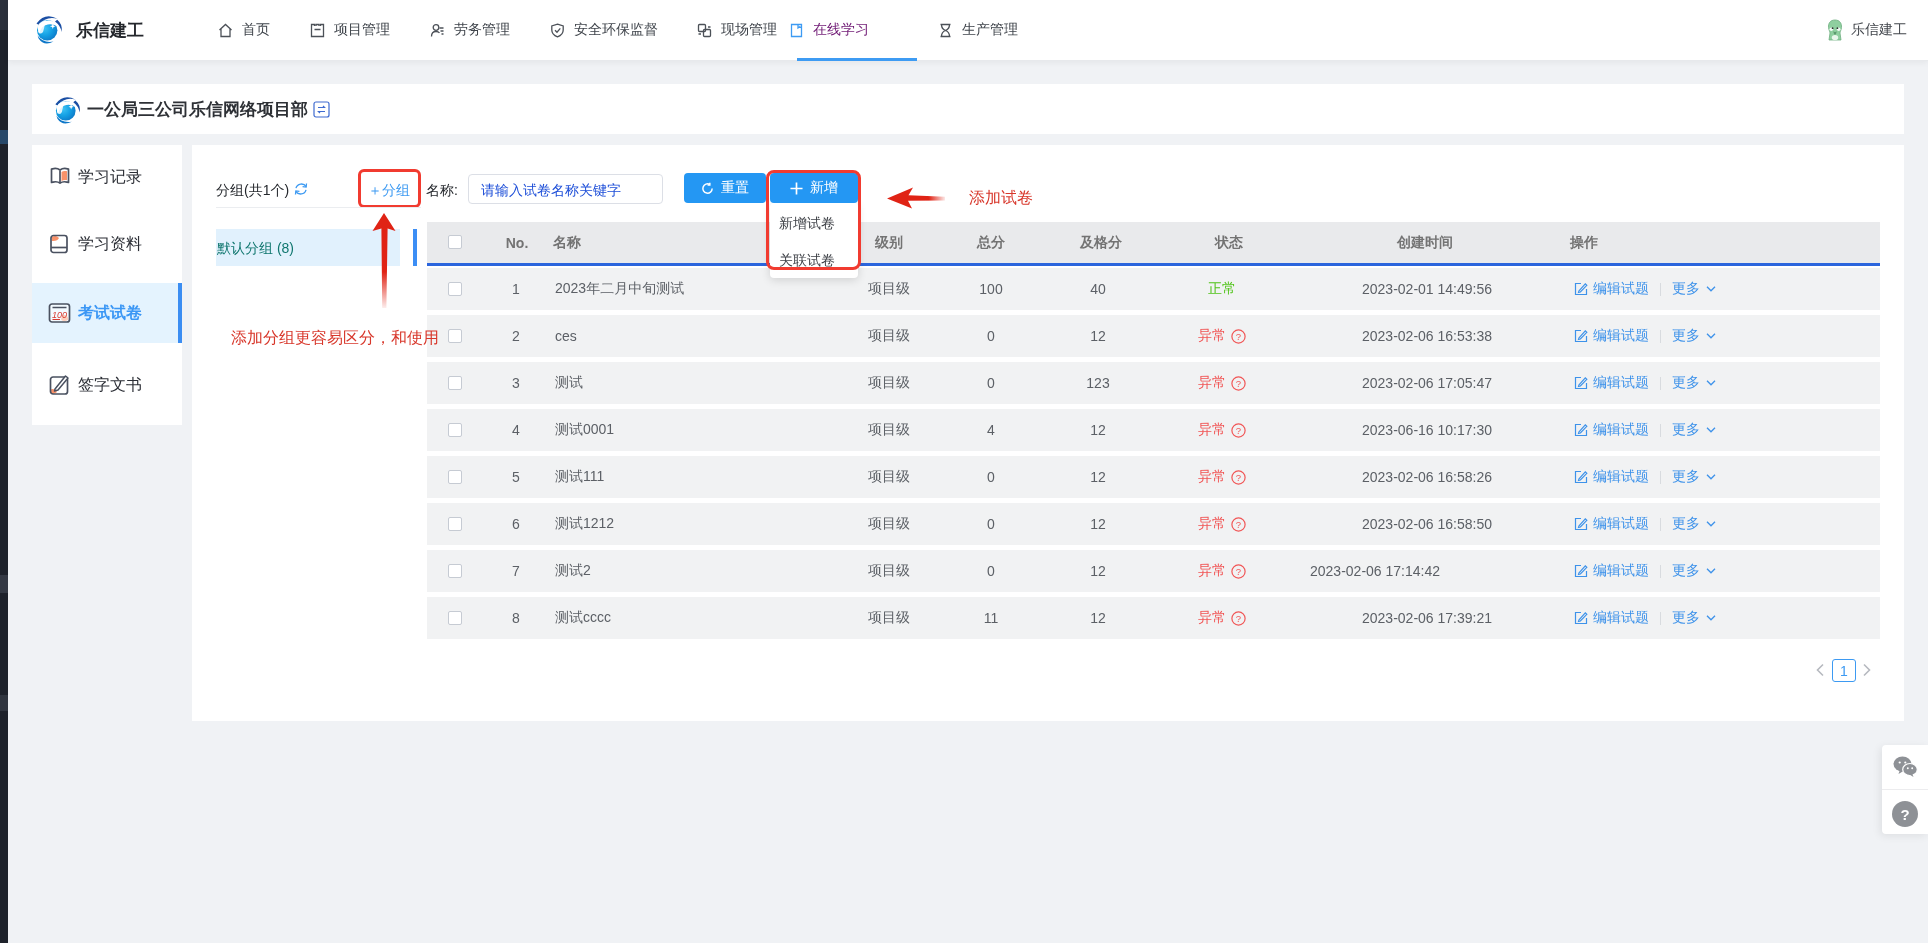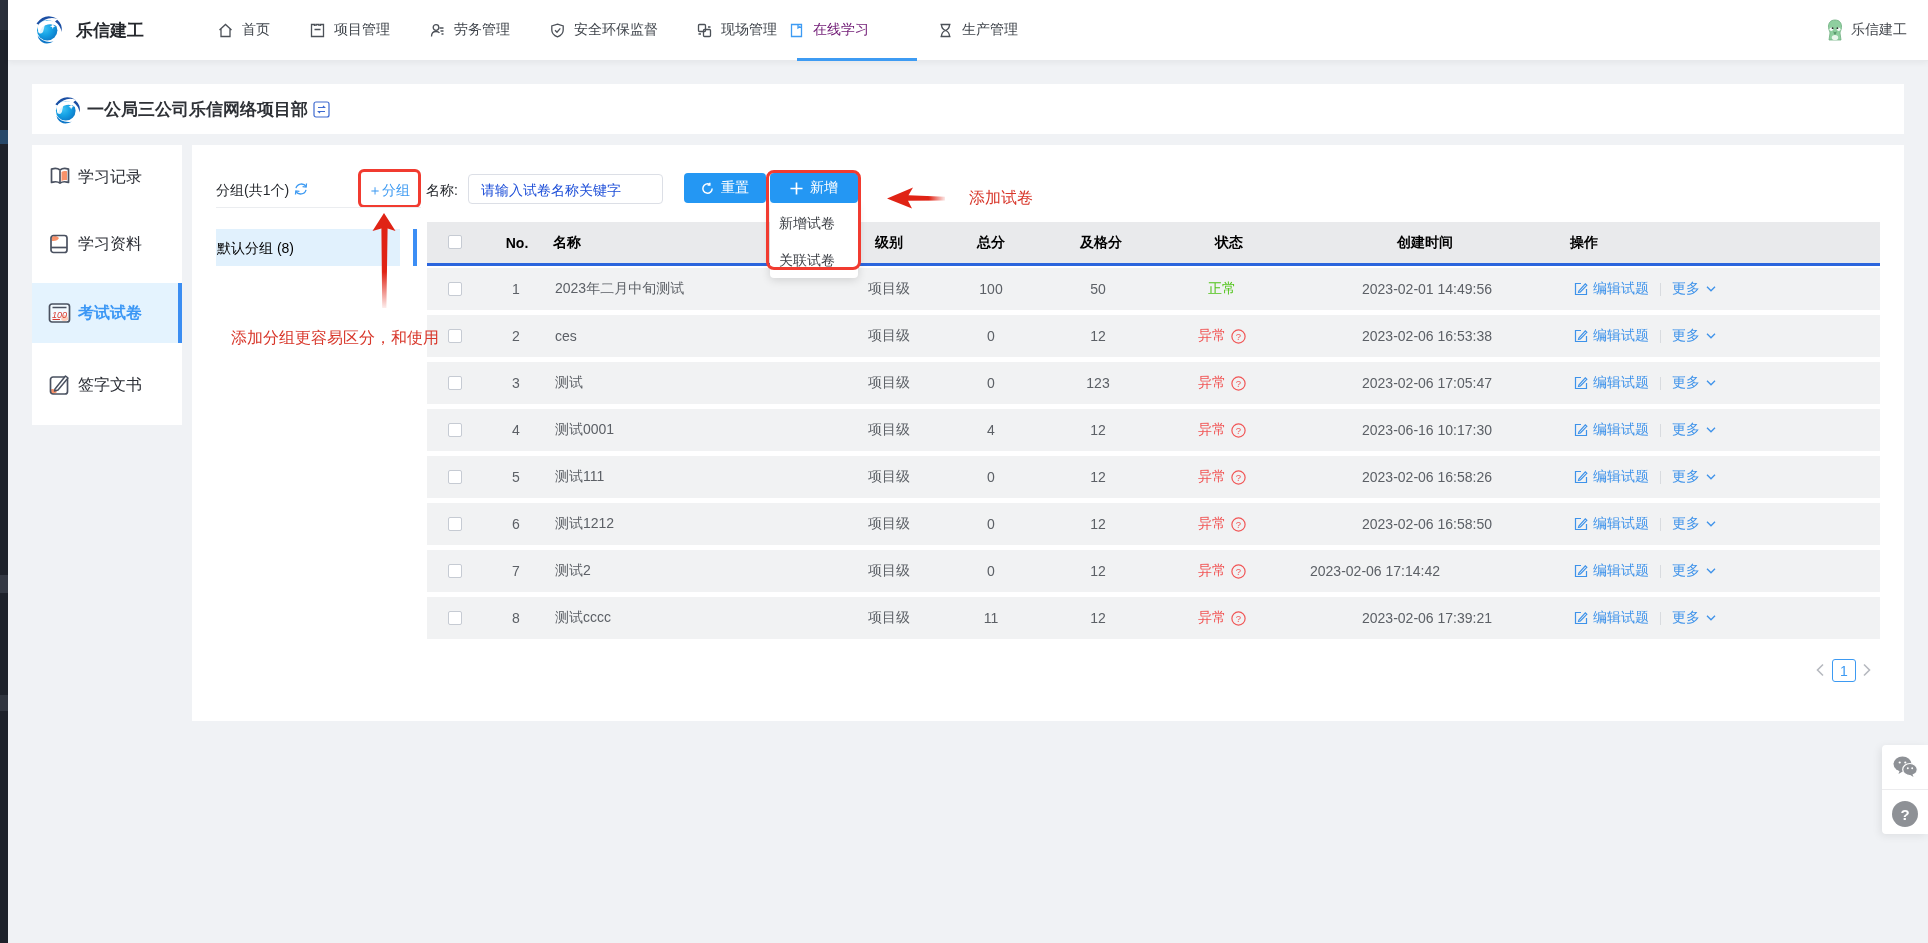--- a/index.html
+++ b/index.html
@@ -14,21 +14,21 @@
   .underline { left:797px; top:58px; width:120px; height:3px; background:#3d9bf3; }
   .hdrcard { left:32px; top:84px; width:1872px; height:50px; background:#fff; }
   .sidecard { left:32px; top:145px; width:150px; height:280px; background:#fff; }
   .maincard { left:192px; top:145px; width:1712px; height:576px; background:#fff; }
   .sideitem { left:32px; width:150px; height:70px; }
   .sideitem .txt { position:absolute; left:46px; top:50%; transform:translateY(-50%); font-size:16px; color:#2c2f36; }
   .sideitem svg { position:absolute; left:16px; top:50%; transform:translateY(-50%); }
   .gtxt { font-size:14px; }
   .blue { color:#3d9af2; }
   .btn { height:30px; border-radius:4px; background:#2497f3; color:#fff; display:flex; align-items:center; justify-content:center; font-size:14px; gap:7px; }
-    .hcell { position:absolute; top:0; height:41px; display:flex; align-items:center; font-weight:bold; font-size:14px; color:#000000;text-align:center; }
+    .hcell { position:absolute; top:0; height:41px; display:flex; align-items:center; font-weight:bold; font-size:14px; color:#737373;text-align:center; }
   .row { left:427px; width:1453px; height:42px; background:#f1f2f3; }
   .cell { position:absolute; top:0; height:42px; display:flex; align-items:center; font-size:14px; color:#5c6066; }
   .ctr { justify-content:center; }
   .cbx { width:14px; height:14px; background:#fff; border:1px solid #c6cbd3; border-radius:2px; }
   .redbox { border:3px solid #f13b30; border-radius:6px; }
   .redtxt { color:#d8372b; font-size:16px; }
   .droptxt { height:37px; display:flex; align-items:center; padding-left:9px; color:#3c3f45; font-size:14px; }
 </style>
 </head>
 <body>
@@ -207,21 +207,21 @@
         <stop offset="0" stop-color="#e02315"></stop>
         <stop offset=".72" stop-color="#e02315"></stop>
         <stop offset="1" stop-color="#e02315" stop-opacity=".1"></stop>
       </linearGradient>
     </defs>
     <path d="M2 13.5 L28 2.5 L23.5 10.2 L60 11.8 L60 15.4 L23 15.8 L27 23.5 Z" fill="url(#hg)"></path>
   </svg>
 <div class="abs redtxt" style="left:969px;top:188px">添加试卷</div>
 <div class="abs" style="left:216px;top:207px;width:205px;height:1px;background:#ebedf0"></div>
 <div class="abs" style="left:216px;top:229px;width:184px;height:37px;background:#e1f1fd"></div>
-<div class="abs gtxt" style="left:217px;top:240px;color:#000000">默认分组 (8)</div>
+<div class="abs gtxt" style="left:217px;top:240px;color:#0f766e">默认分组 (8)</div>
 <div class="abs" style="left:413px;top:229px;width:4px;height:37px;background:#3c8ef5"></div>
 <svg class="abs" style="left:369px;top:211px" width="30" height="100" viewBox="0 0 30 100">
     <defs>
       <linearGradient id="vg" x1="0" y1="0" x2="0" y2="1">
         <stop offset="0" stop-color="#e02315"></stop>
         <stop offset=".62" stop-color="#e02315"></stop>
         <stop offset="1" stop-color="#e02315" stop-opacity=".08"></stop>
       </linearGradient>
     </defs>
     <path d="M15 2 L26.5 20 L18.6 17.6 L17.4 97 L13.2 97 L12.4 17.6 L3.5 20 Z" fill="url(#vg)"></path>
@@ -238,21 +238,21 @@
   <div class="hcell" style="left:918px;width:160px;justify-content:center">创建时间</div>
   <div class="hcell" style="left:1143px">操作</div>
 </div>
 <div class="abs" style="left:427px;top:263px;width:1453px;height:3px;background:#2b65dd"></div>
 <div class="abs row" style="top:268px">
   <span class="cbx" style="position:absolute;left:21px;top:14px"></span>
   <div class="cell ctr" style="left:9px;width:160px">1</div>
   <div class="cell" style="left:128px">2023年二月中旬测试</div>
   <div class="cell ctr" style="left:382px;width:160px">项目级</div>
   <div class="cell ctr" style="left:484px;width:160px">100</div>
-  <div class="cell ctr" style="left:591px;width:160px">50</div>
+  <div class="cell ctr" style="left:591px;width:160px">40</div>
   <div class="cell ctr" style="left:715px;width:160px">
       <span style="color:#52c41a">正常</span>
     </div>
   <div class="cell ctr" style="left:920px;width:160px">2023-02-01 14:49:56</div>
   <div class="cell" style="left:1147px;color:#3d92ea">
       <svg width="14" height="14" viewBox="0 0 14 14" fill="none" stroke="#3d92ea" stroke-width="1.2">
         <path d="M12.5 7 V12.5 H1.5 V1.5 H7"></path>
         <path d="M5 8.8 L11.3 1.9 L12.8 3.3 L6.4 10 L4.5 10.4 Z"></path>
       </svg>
       <span style="margin-left:5px">编辑试题</span>

